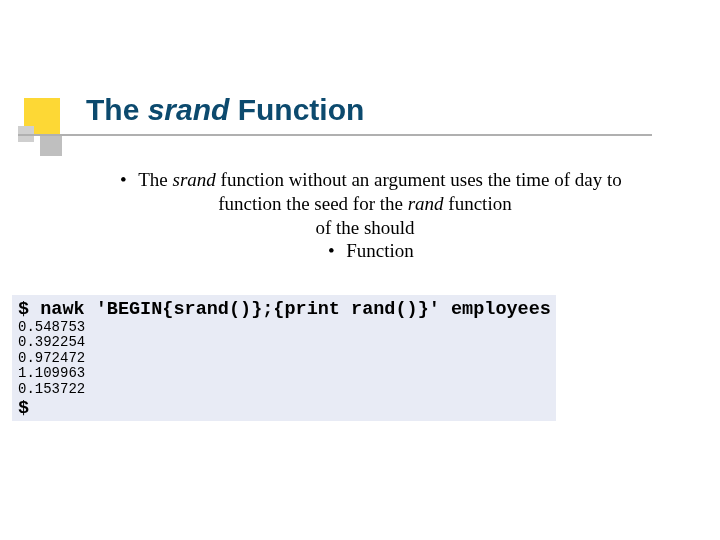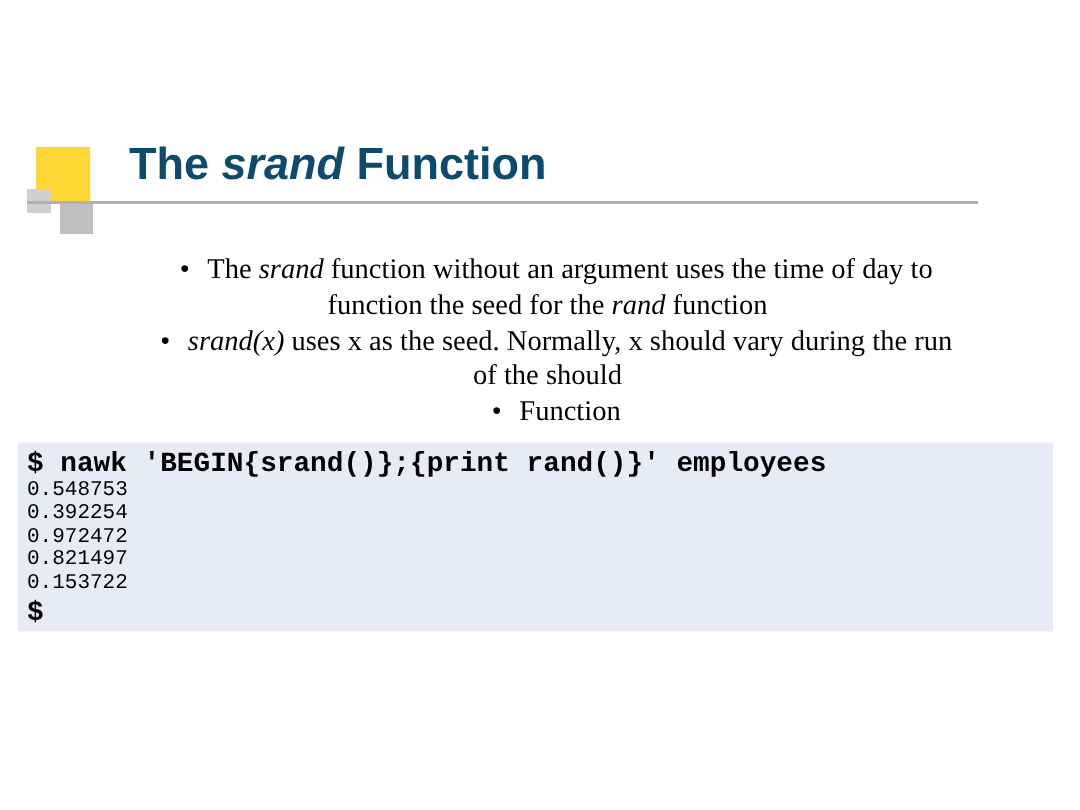--- a/index.html
+++ b/index.html
@@ -86,21 +86,21 @@
   }
   .wrap-line {
     display: block;
   }
   .ital { font-style: italic; }
 
   .codebox {
     position: absolute;
     left: 12px;
     top: 295px;
-    width: 690px;
+    width: 544px;
     background: #e8ebf5;
     padding: 4px 6px 2px 6px;
     font-family: 'Courier New', Courier, monospace;
   }
   .cmd-line {
     font-size: 18.5px;
     font-weight: bold;
     white-space: pre;
   }
   .out-line {
@@ -129,30 +129,29 @@
   <span class="the-word">The </span><span class="srand-word">srand</span><span class="func-word"> Function</span>
 </h1>
 
 <div class="content">
   <ul>
     <li>
       <span class="bullet-row"><span>The </span><span class="ital">srand</span><span> function without an argument uses the time of day to</span></span>
       <span class="wrap-line"><span>function the seed for the </span><span class="ital">rand</span><span> function</span></span>
     </li>
     <li>
-      <span class="bullet-row"><span class="ital">srand(x)</span><span> uses x as the seed. Normally, x should vary during the run</span></span>
       <span class="wrap-line">of the should</span>
     </li>
     <li>
       <span class="bullet-row">Function</span>
     </li>
   </ul>
 </div>
 
 <div class="codebox">
   <div class="cmd-line">$ nawk 'BEGIN{srand()};{print rand()}' employees</div>
   <div class="out-line">0.548753</div>
   <div class="out-line">0.392254</div>
   <div class="out-line">0.972472</div>
-  <div class="out-line">0.821497</div>
+  <div class="out-line">1.109963</div>
   <div class="out-line">0.153722</div>
   <div class="prompt-line">$</div>
 </div>
 
 </body></html>

